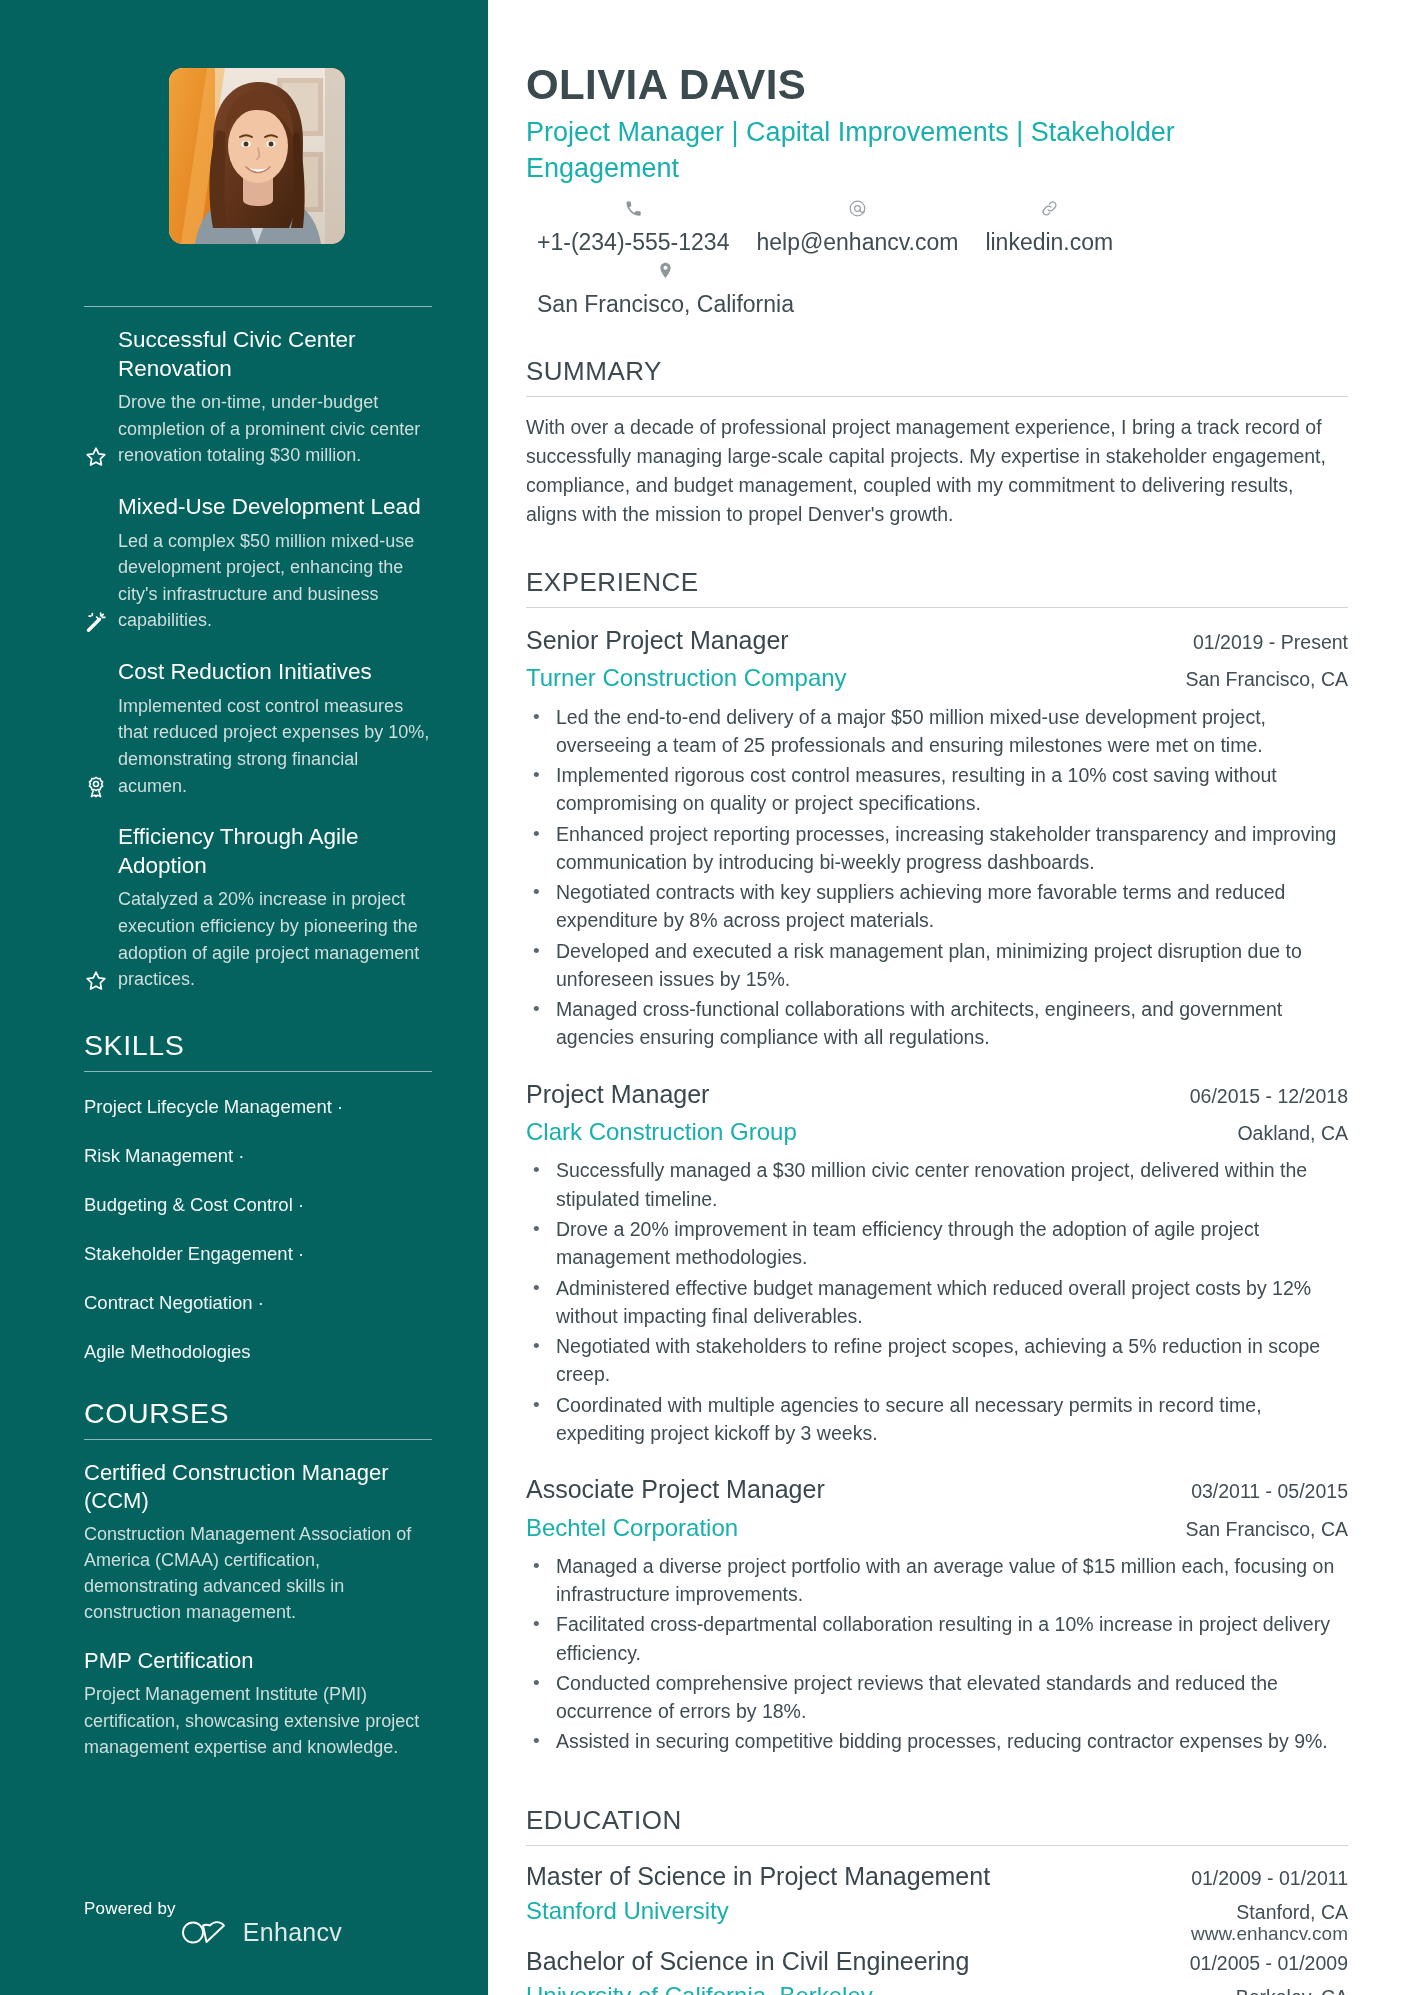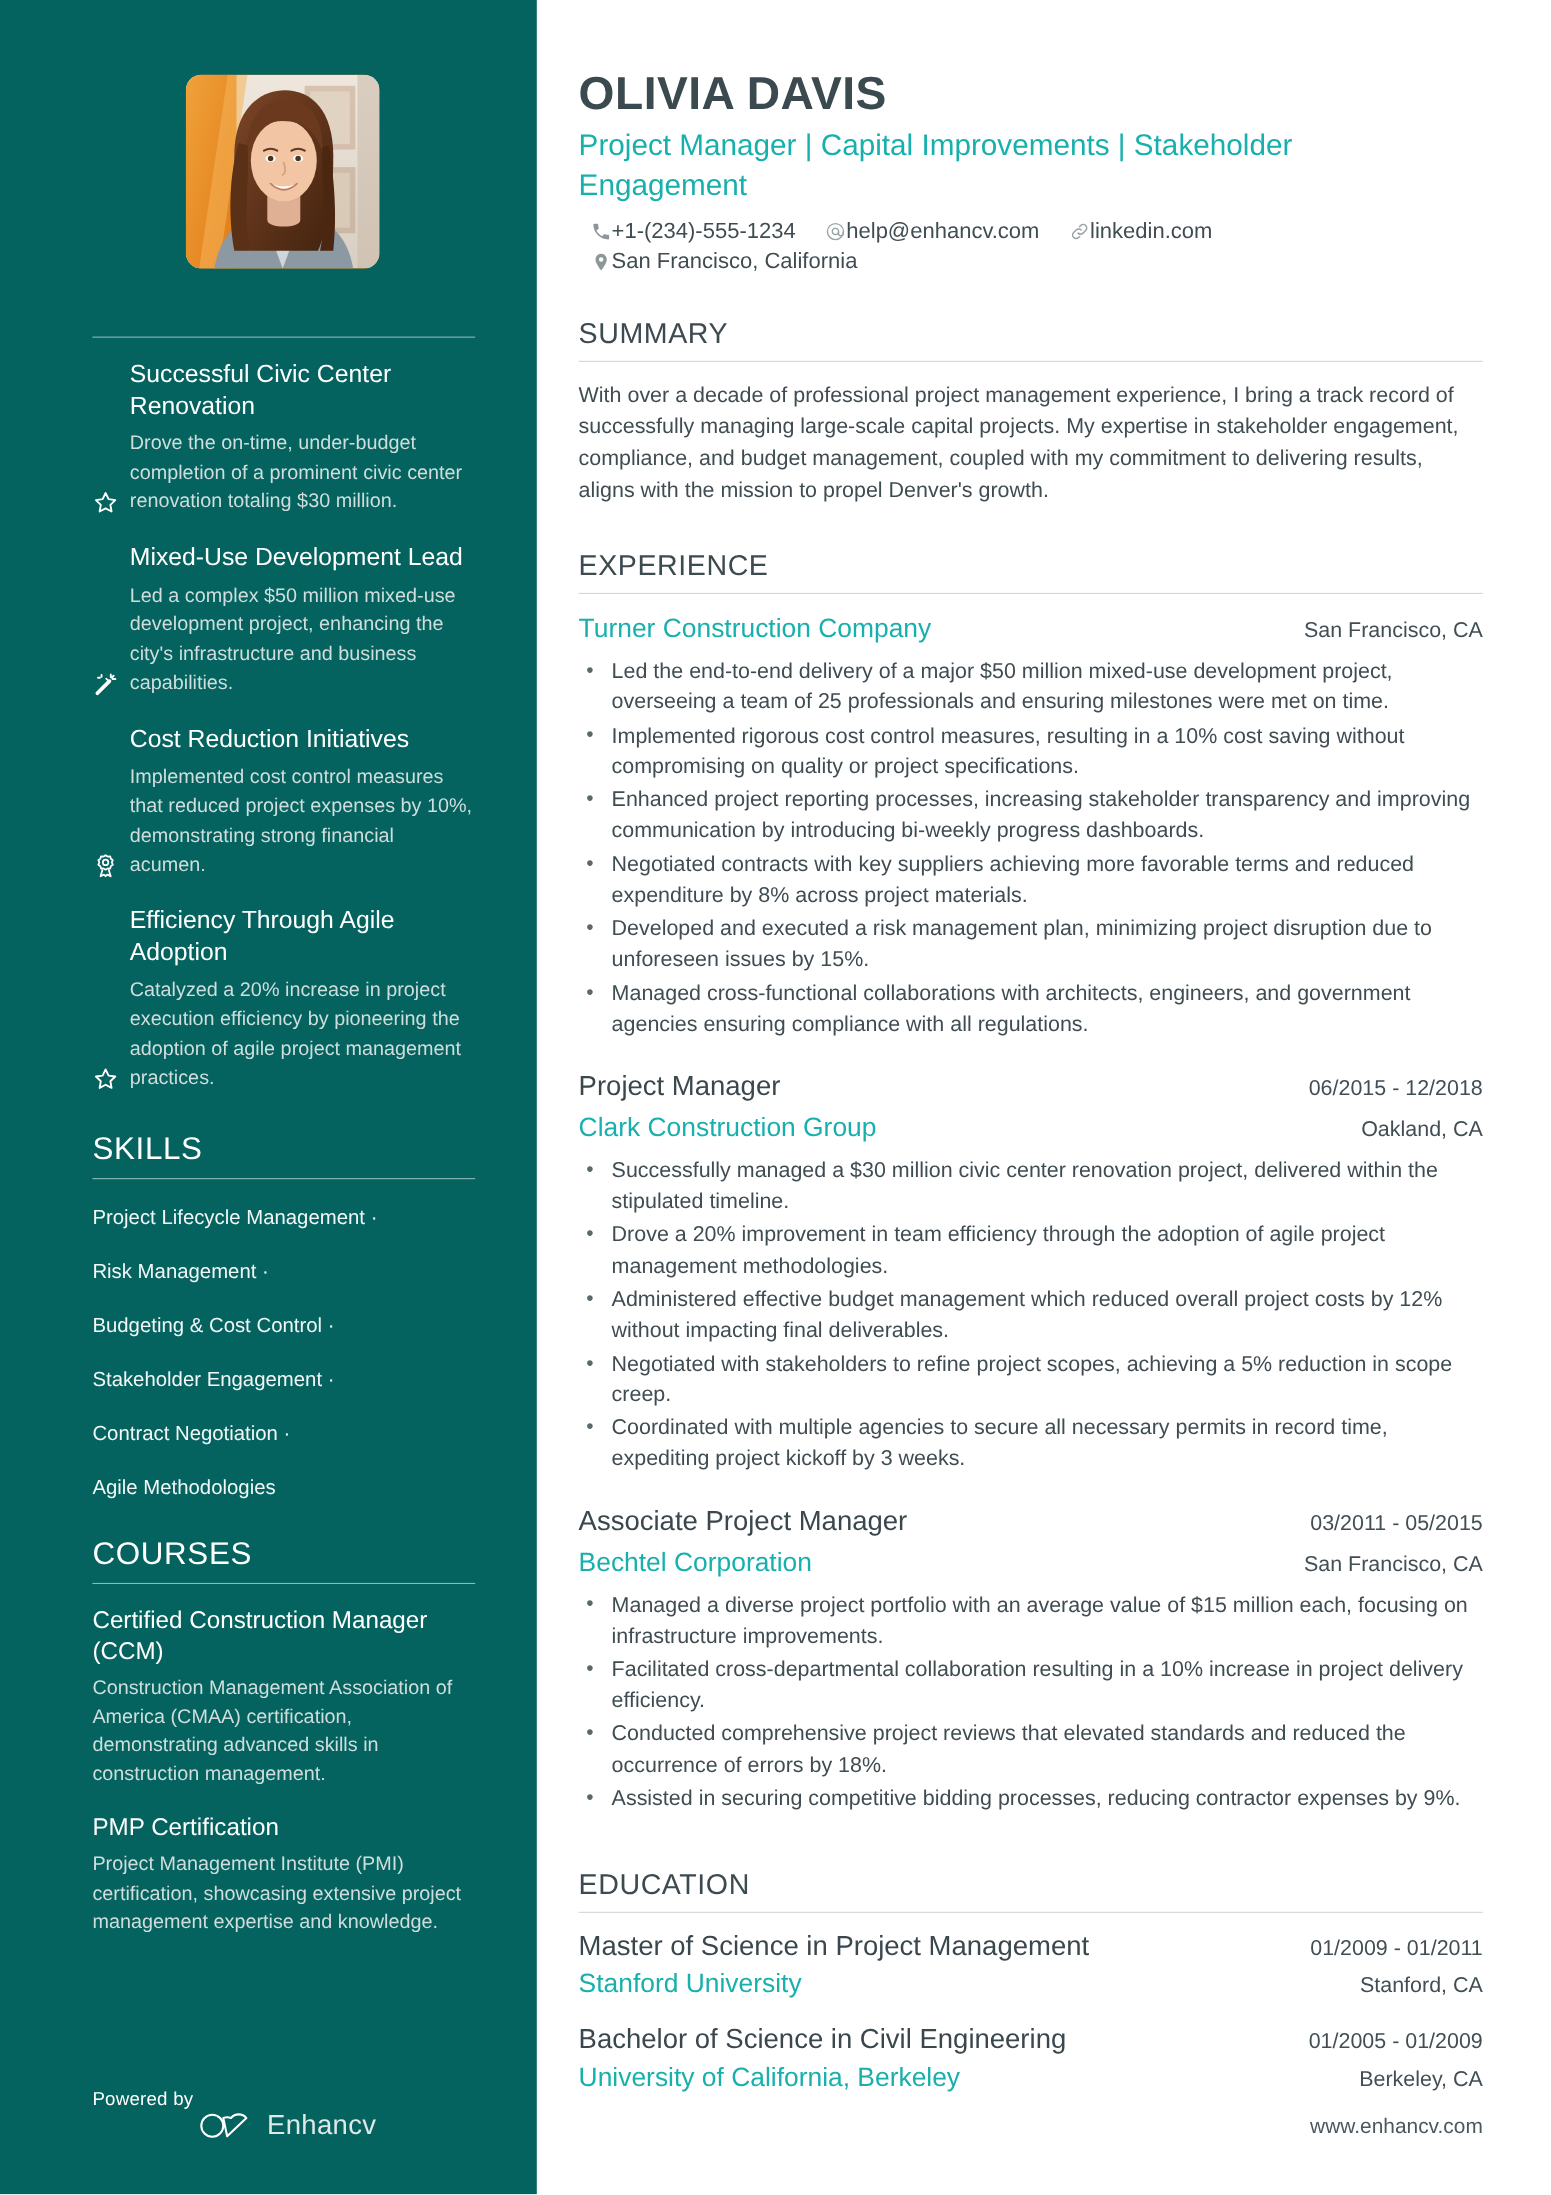--- a/index.html
+++ b/index.html
@@ -145,25 +145,26 @@
   .contact-rows { padding-left: 11px; }
   .contact-row {
     display: flex;
     align-items: center;
     flex-wrap: wrap;
     margin-bottom: 5px;
   }
   .contact-item {
     display: flex;
     align-items: center;
-    gap: 0;
+    gap: 11px;
     margin-right: 27px;
-    font-size: 20px;
+    font-size: 23px;
     color: #3f4c52;
     white-space: nowrap;
+    flex-direction: column;
   }
   .contact-item svg { display: block; flex: 0 0 auto; }
 
   .sec { margin-top: 38px; }
   .sec-head {
     font-size: 26px;
     color: #3d4a50;
     letter-spacing: 0.5px;
     font-weight: 400;
     padding-bottom: 9px;
@@ -466,20 +467,24 @@
       <div class="sec-head">SUMMARY</div>
       <div class="sec-rule"></div>
       <p class="summary-text">With over a decade of professional project management experience, I bring a track record of successfully managing large-scale capital projects. My expertise in stakeholder engagement, compliance, and budget management, coupled with my commitment to delivering results, aligns with the mission to propel Denver's growth.</p>
     </section>
 
     <section class="sec">
       <div class="sec-head">EXPERIENCE</div>
       <div class="sec-rule"></div>
 
       <article class="job">
+        <div class="job-line1">
+          <span class="job-title">Senior Project Manager</span>
+          <span class="job-dates">01/2019 - Present</span>
+        </div>
         <div class="job-line2">
           <span class="job-company">Turner Construction Company</span>
           <span class="job-loc">San Francisco, CA</span>
         </div>
         <div class="bullets">
           <div class="bullet">
               <span class="bullet-dot">•</span>
               <span class="bullet-txt">Led the end-to-end delivery of a major $50 million mixed-use development project, overseeing a team of 25 professionals and ensuring milestones were met on time.</span>
             </div>
           <div class="bullet">

